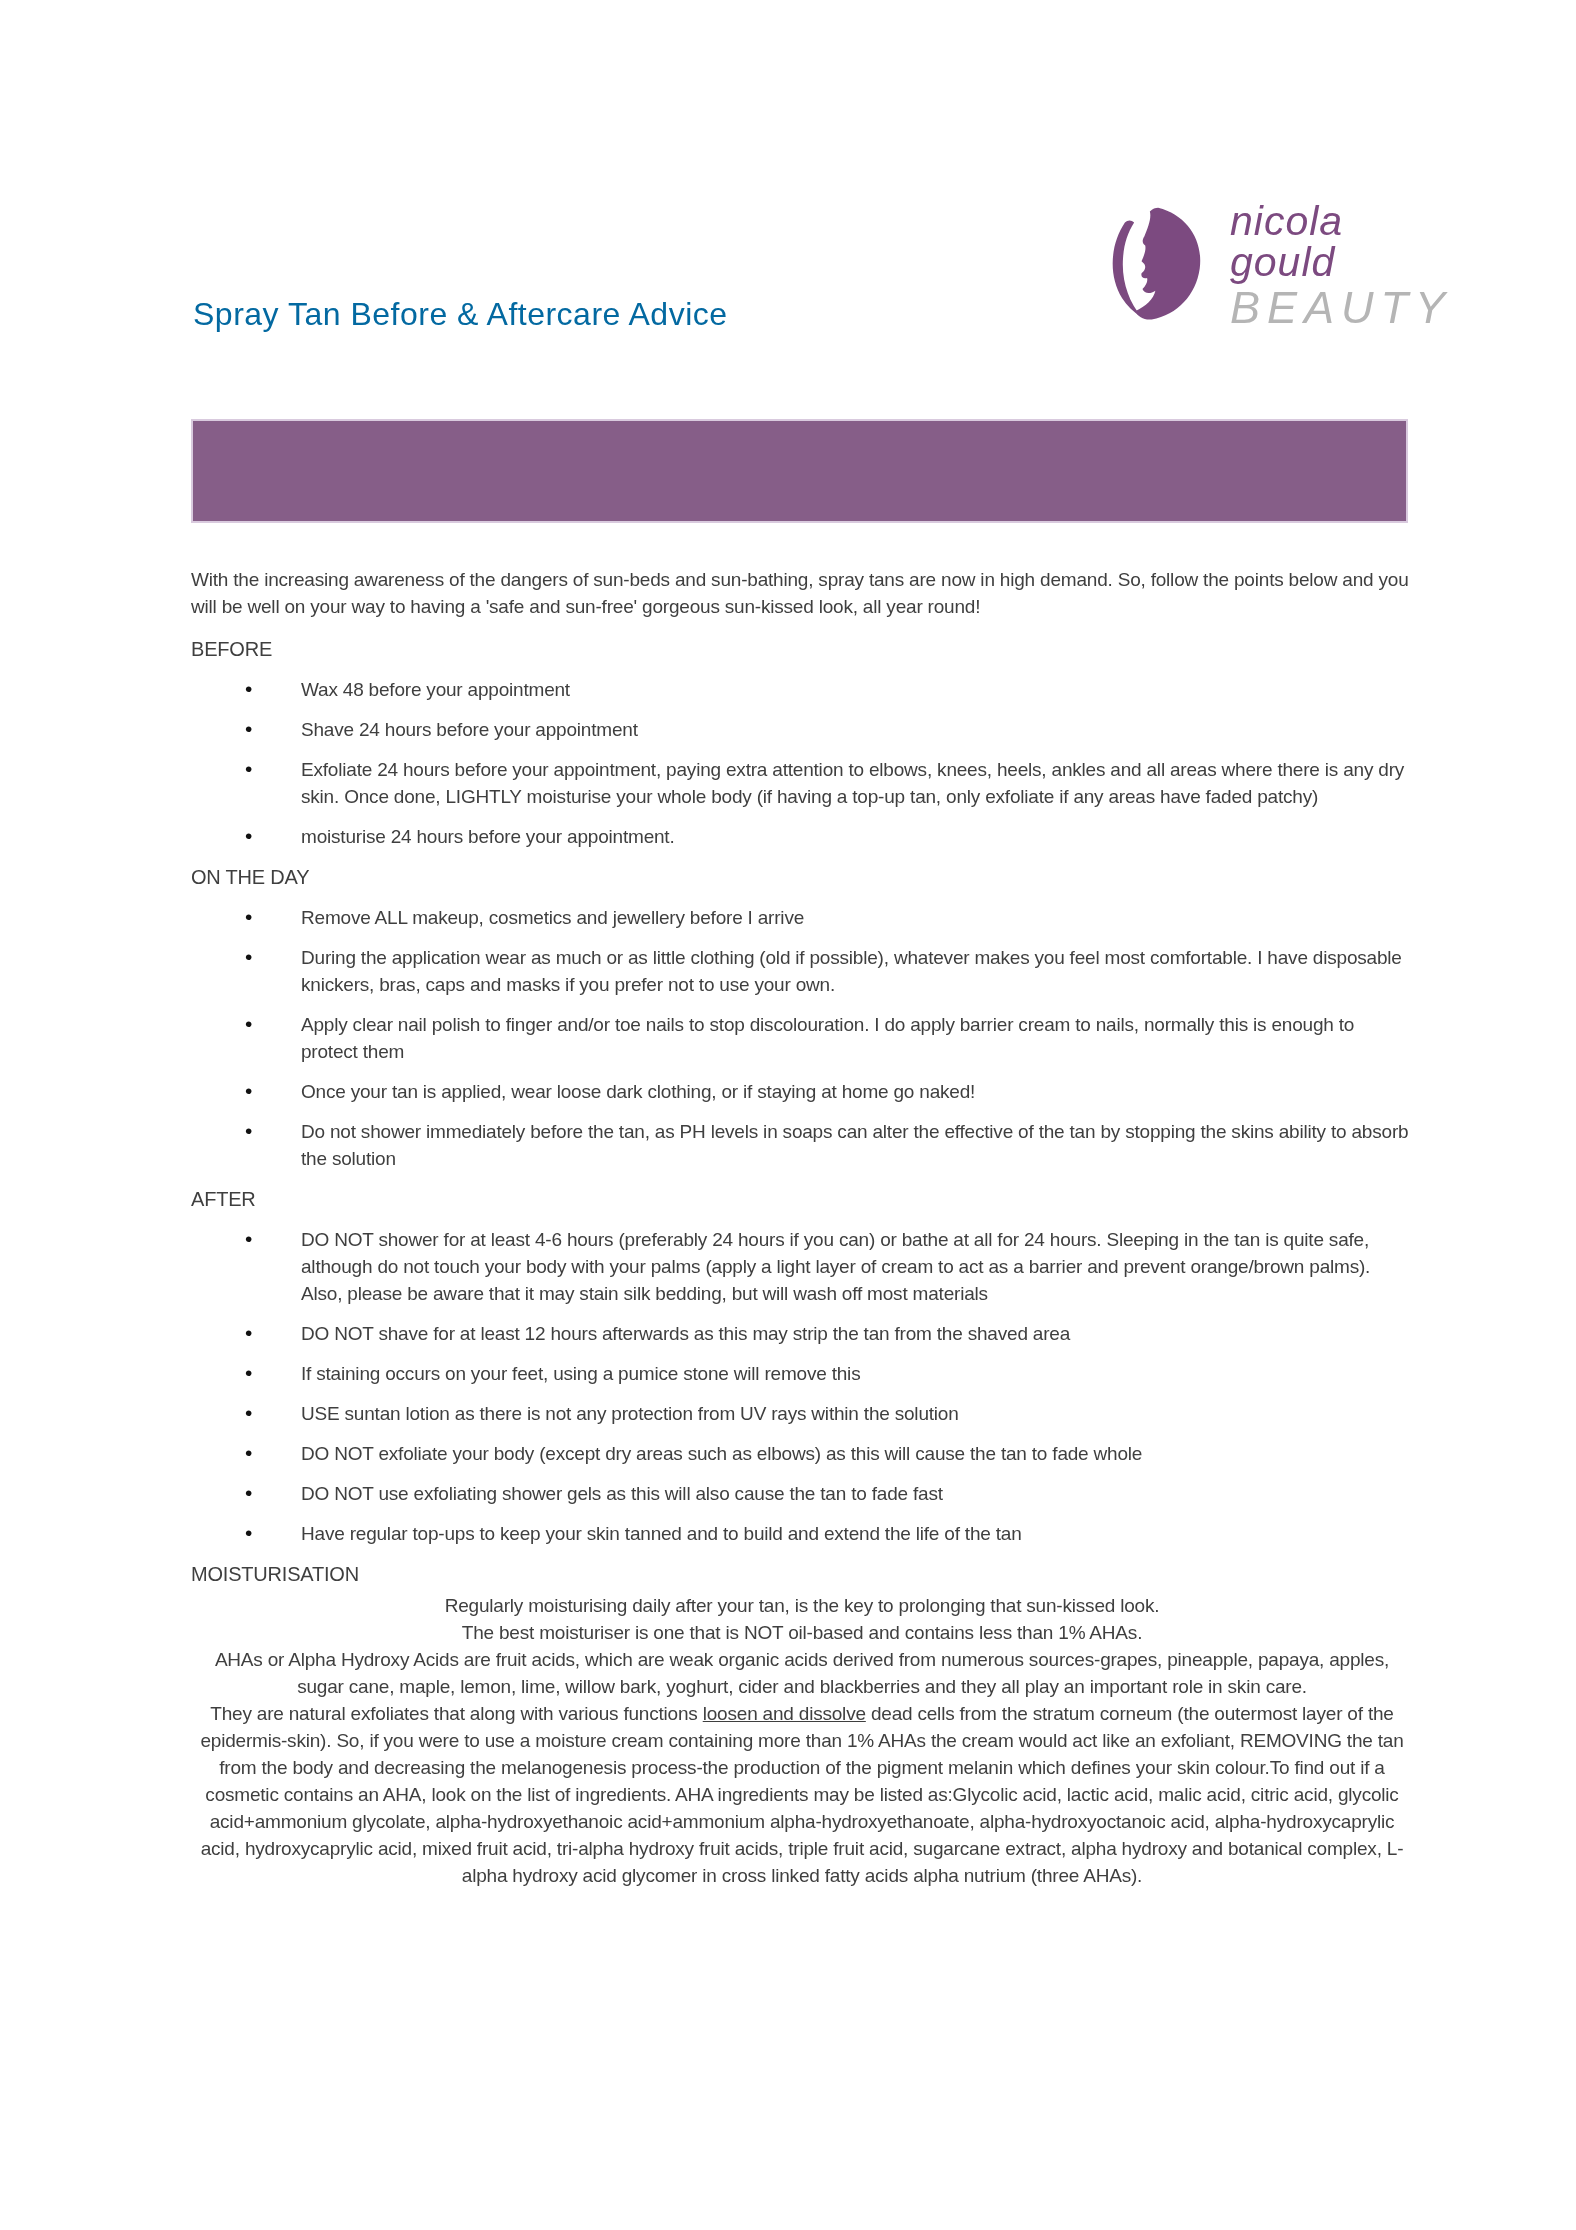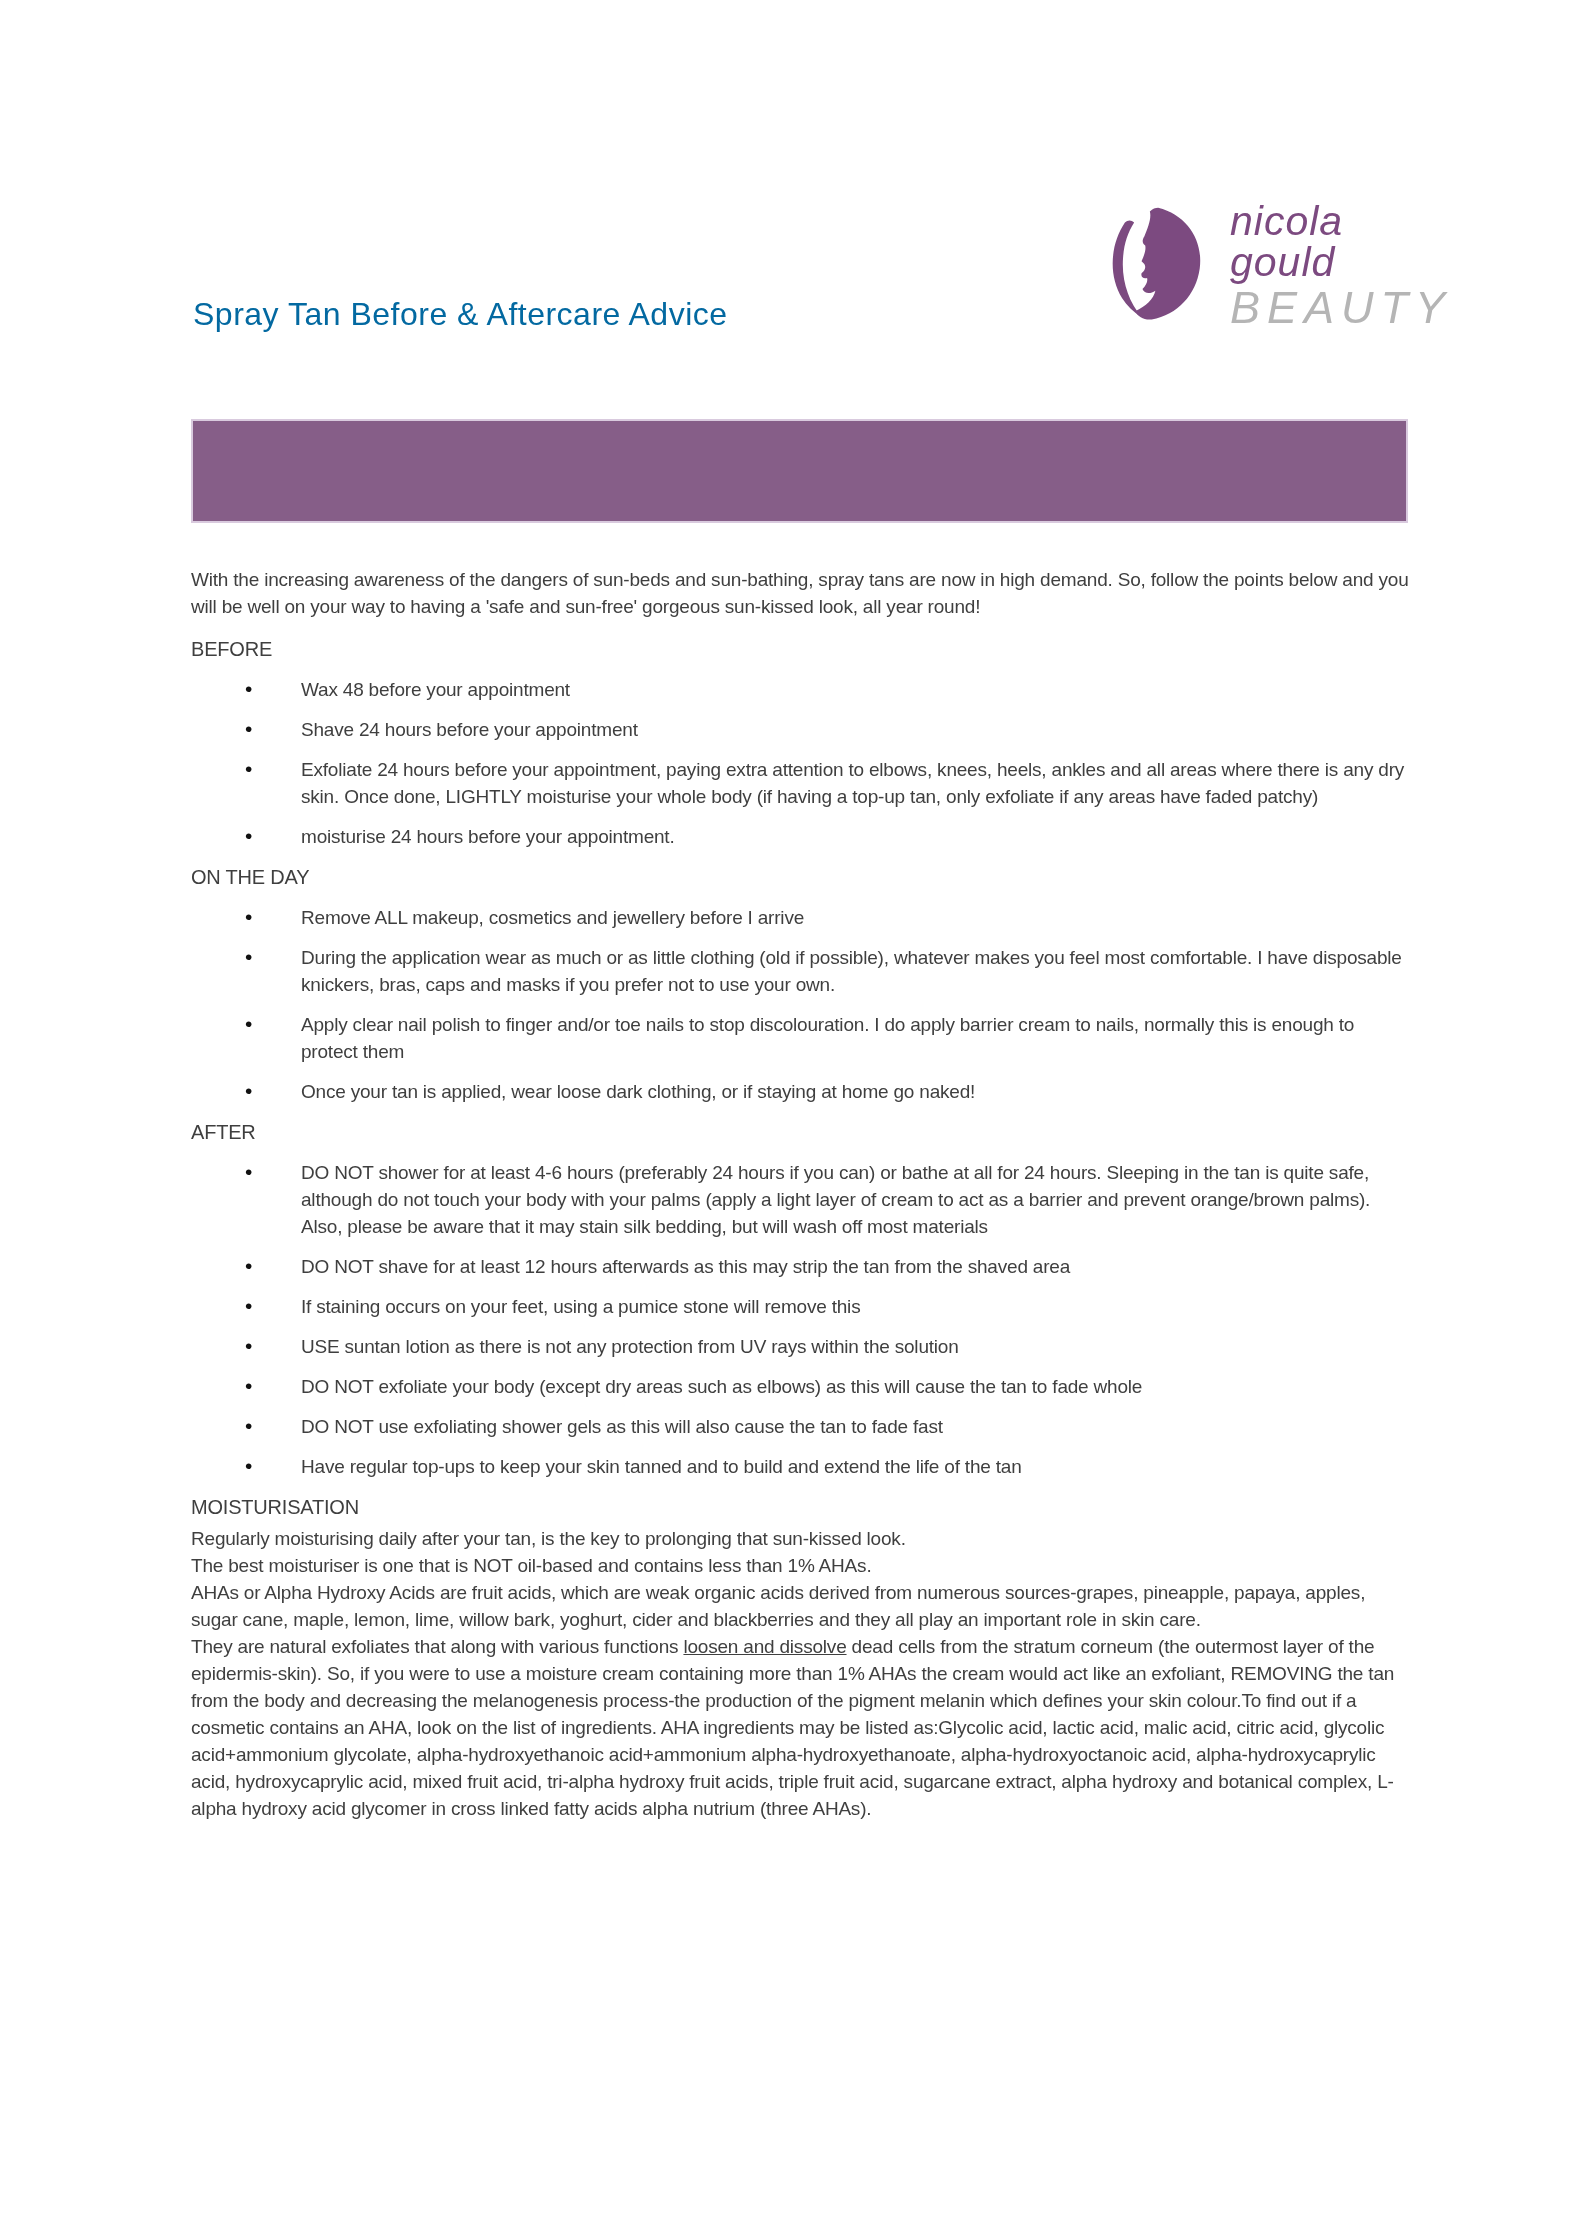--- a/index.html
+++ b/index.html
@@ -146,35 +146,36 @@
       <li>Exfoliate 24 hours before your appointment, paying extra attention to elbows, knees, heels, ankles and all areas where there is any dry skin. Once done, LIGHTLY moisturise your whole body  (if having a top-up tan, only exfoliate if any areas have faded patchy)</li>
       <li>moisturise 24 hours before your appointment.</li>
     </ul>
 
     <div class="section-heading">ON THE DAY</div>
     <ul class="bullets">
       <li>Remove ALL makeup, cosmetics and jewellery before I arrive</li>
       <li>During the application wear as much or as little clothing (old if possible), whatever makes you feel most comfortable. I have disposable knickers, bras, caps and masks if you prefer not to use your own.</li>
       <li>Apply clear nail polish to finger and/or toe nails to stop discolouration. I do apply barrier cream to nails, normally this is enough to protect them</li>
       <li>Once your tan is applied, wear loose dark clothing, or if staying at home go naked!</li>
+      <li>Do not shower immediately before the tan, as PH levels in soaps can alter the effective of the tan by stopping the skins ability to absorb the solution</li>
     </ul>
 
     <div class="section-heading">AFTER</div>
     <ul class="bullets">
       <li>DO NOT shower for at least 4-6 hours (preferably 24 hours if you can) or bathe at all for 24 hours. Sleeping in the tan is quite safe, although do not touch your body with your palms (apply a light layer of cream to act as a barrier and prevent orange/brown palms). Also, please be aware that it may stain silk bedding, but will wash off most materials</li>
       <li>DO NOT shave for at least 12 hours afterwards as this may strip the tan from the shaved area</li>
       <li>If staining occurs on your feet, using a pumice stone will remove this</li>
       <li>USE suntan lotion as there is not any protection from UV rays within the solution</li>
       <li>DO NOT exfoliate your body (except dry areas such as elbows) as this will cause the tan to fade whole</li>
       <li>DO NOT use exfoliating shower gels as this will also cause the tan to fade fast</li>
       <li>Have regular top-ups to keep your skin tanned and to build and extend the life of the tan</li>
     </ul>
 
     <div class="section-heading">MOISTURISATION</div>
-    <div class="paragraph-block" style="margin-top:2px;">
+    <div class="paragraph-block" style="margin-top:2px;text-align:center;">
       <p>Regularly moisturising daily after your tan, is the key to prolonging that sun-kissed look.</p>
       <p>The best moisturiser is one that is NOT oil-based and contains less than 1% AHAs.</p>
       <p>AHAs or Alpha Hydroxy Acids are fruit acids, which are weak organic acids derived from numerous sources-grapes, pineapple, papaya, apples, sugar cane, maple, lemon, lime, willow bark, yoghurt, cider and blackberries and they all play an important role in skin care.</p>
       <p><span>They are natural exfoliates that along with various functions </span><span class="underlined">loosen and dissolve</span><span> dead cells from the stratum corneum (the outermost layer of the epidermis-skin). So, if you were to use a moisture cream containing more than 1% AHAs the cream would act like an exfoliant, REMOVING the tan from the body and decreasing the melanogenesis process-the production of the pigment melanin which defines your skin colour.To find out if a cosmetic contains an AHA, look on the list of ingredients. AHA ingredients may be listed as:Glycolic acid, lactic acid, malic acid, citric acid, glycolic acid+ammonium glycolate, alpha-hydroxyethanoic acid+ammonium alpha-hydroxyethanoate, alpha-hydroxyoctanoic acid, alpha-hydroxycaprylic acid, hydroxycaprylic acid, mixed fruit acid, tri-alpha hydroxy fruit acids, triple fruit acid, sugarcane extract, alpha hydroxy and botanical complex, L-alpha hydroxy acid glycomer in cross linked fatty acids alpha nutrium (three AHAs).</span></p>
     </div>
 
   </div>
 </div>
 
 </body></html>

